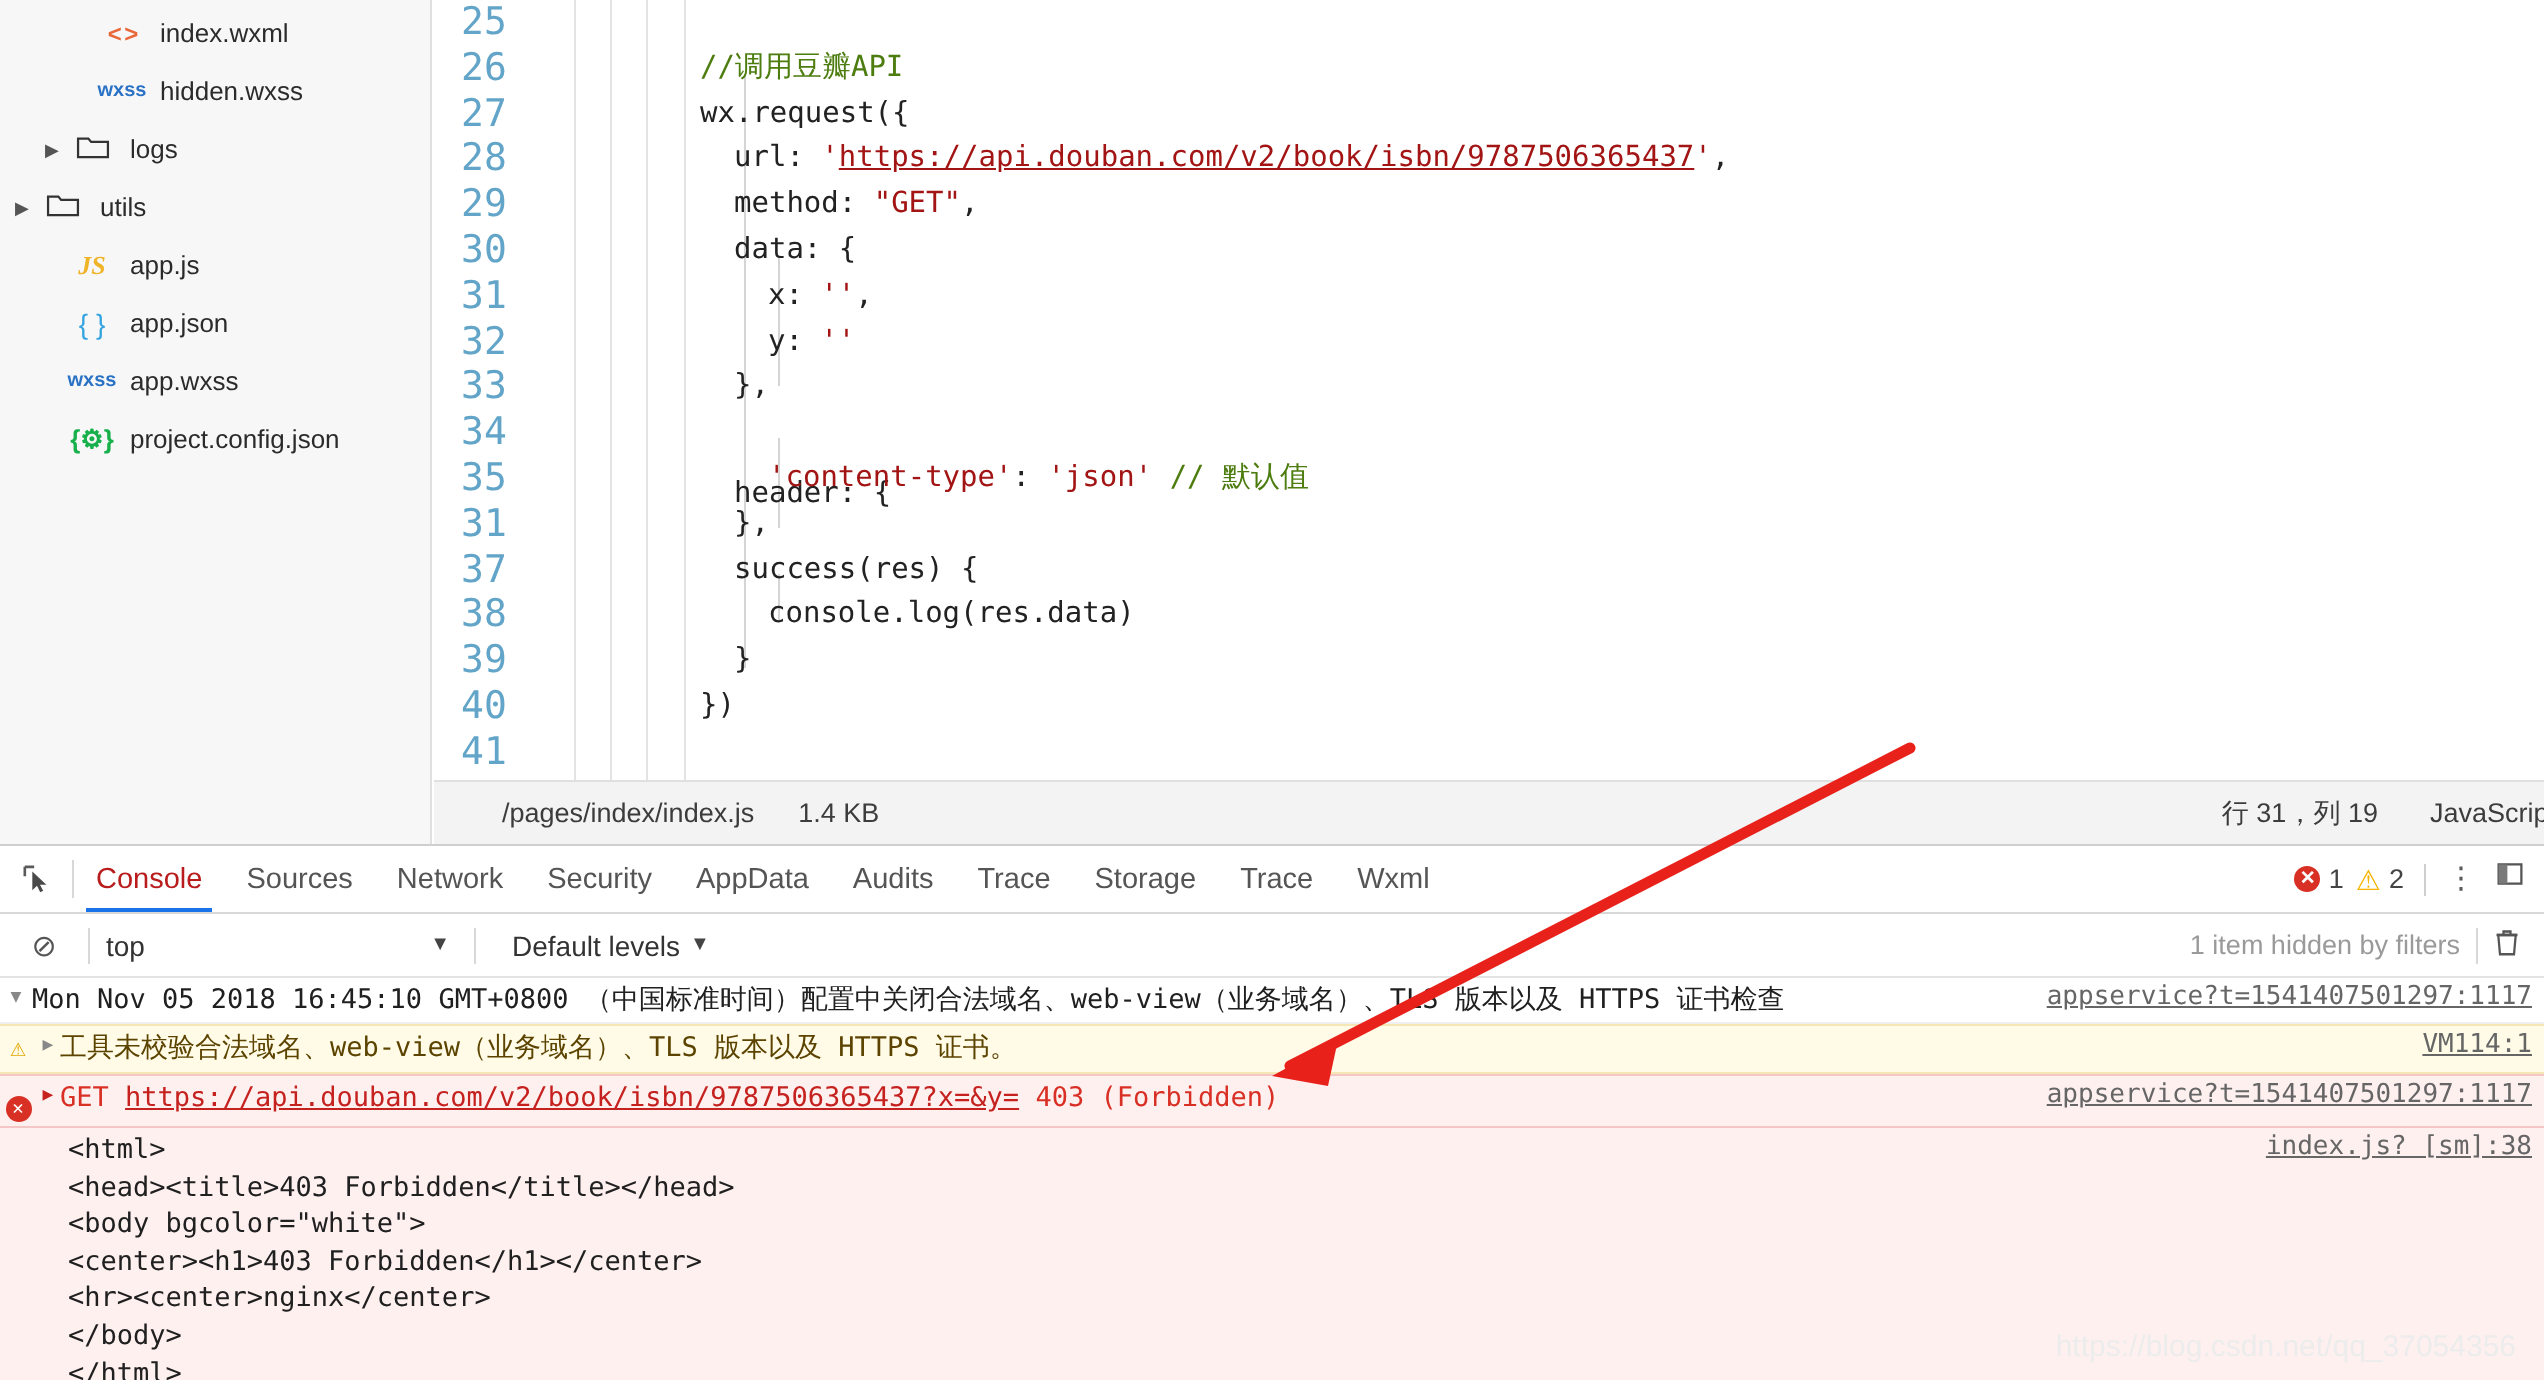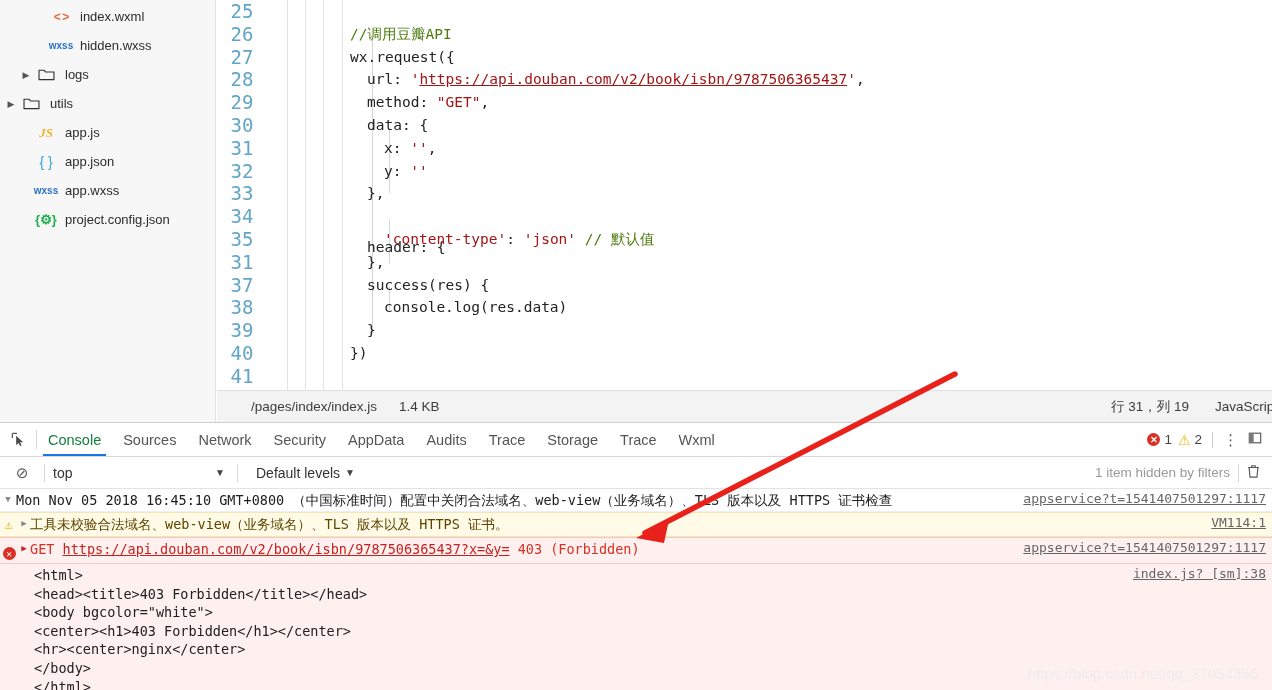--- a/index.html
+++ b/index.html
@@ -84,21 +84,21 @@
   }
   .inspect-btn {
     width: 36px; display: flex; align-items: center; justify-content: center;
     color: #5a5a5a;
   }
   .tab-div { width: 1px; background: #d8d8d8; margin: 7px 0; }
   .tab {
     display: flex; align-items: center; padding: 0 11px;
     font-size: 14.5px; color: #555; position: relative;
   }
-  .tab.active { color: #15803d; text-align: center; }
+  .tab.active { color: #b91c1c; text-align: center; }
   .tab.active:after {
     content: ""; position: absolute; left: 6px; right: 6px; bottom: 0; height: 2px;
     background: #1a73e8;
   }
   .dt-right { margin-left: auto; display: flex; align-items: center; gap: 6px; padding-right: 8px; }
   .err-pill { display: flex; align-items: center; gap: 4px; font-size: 13.5px; color: #444; }
   .circ-err {
     width: 13px; height: 13px; border-radius: 50%; background: #d93025;
     color: #fff; font-size: 9.5px; line-height: 13px; text-align: center; font-weight: bold;
   }

